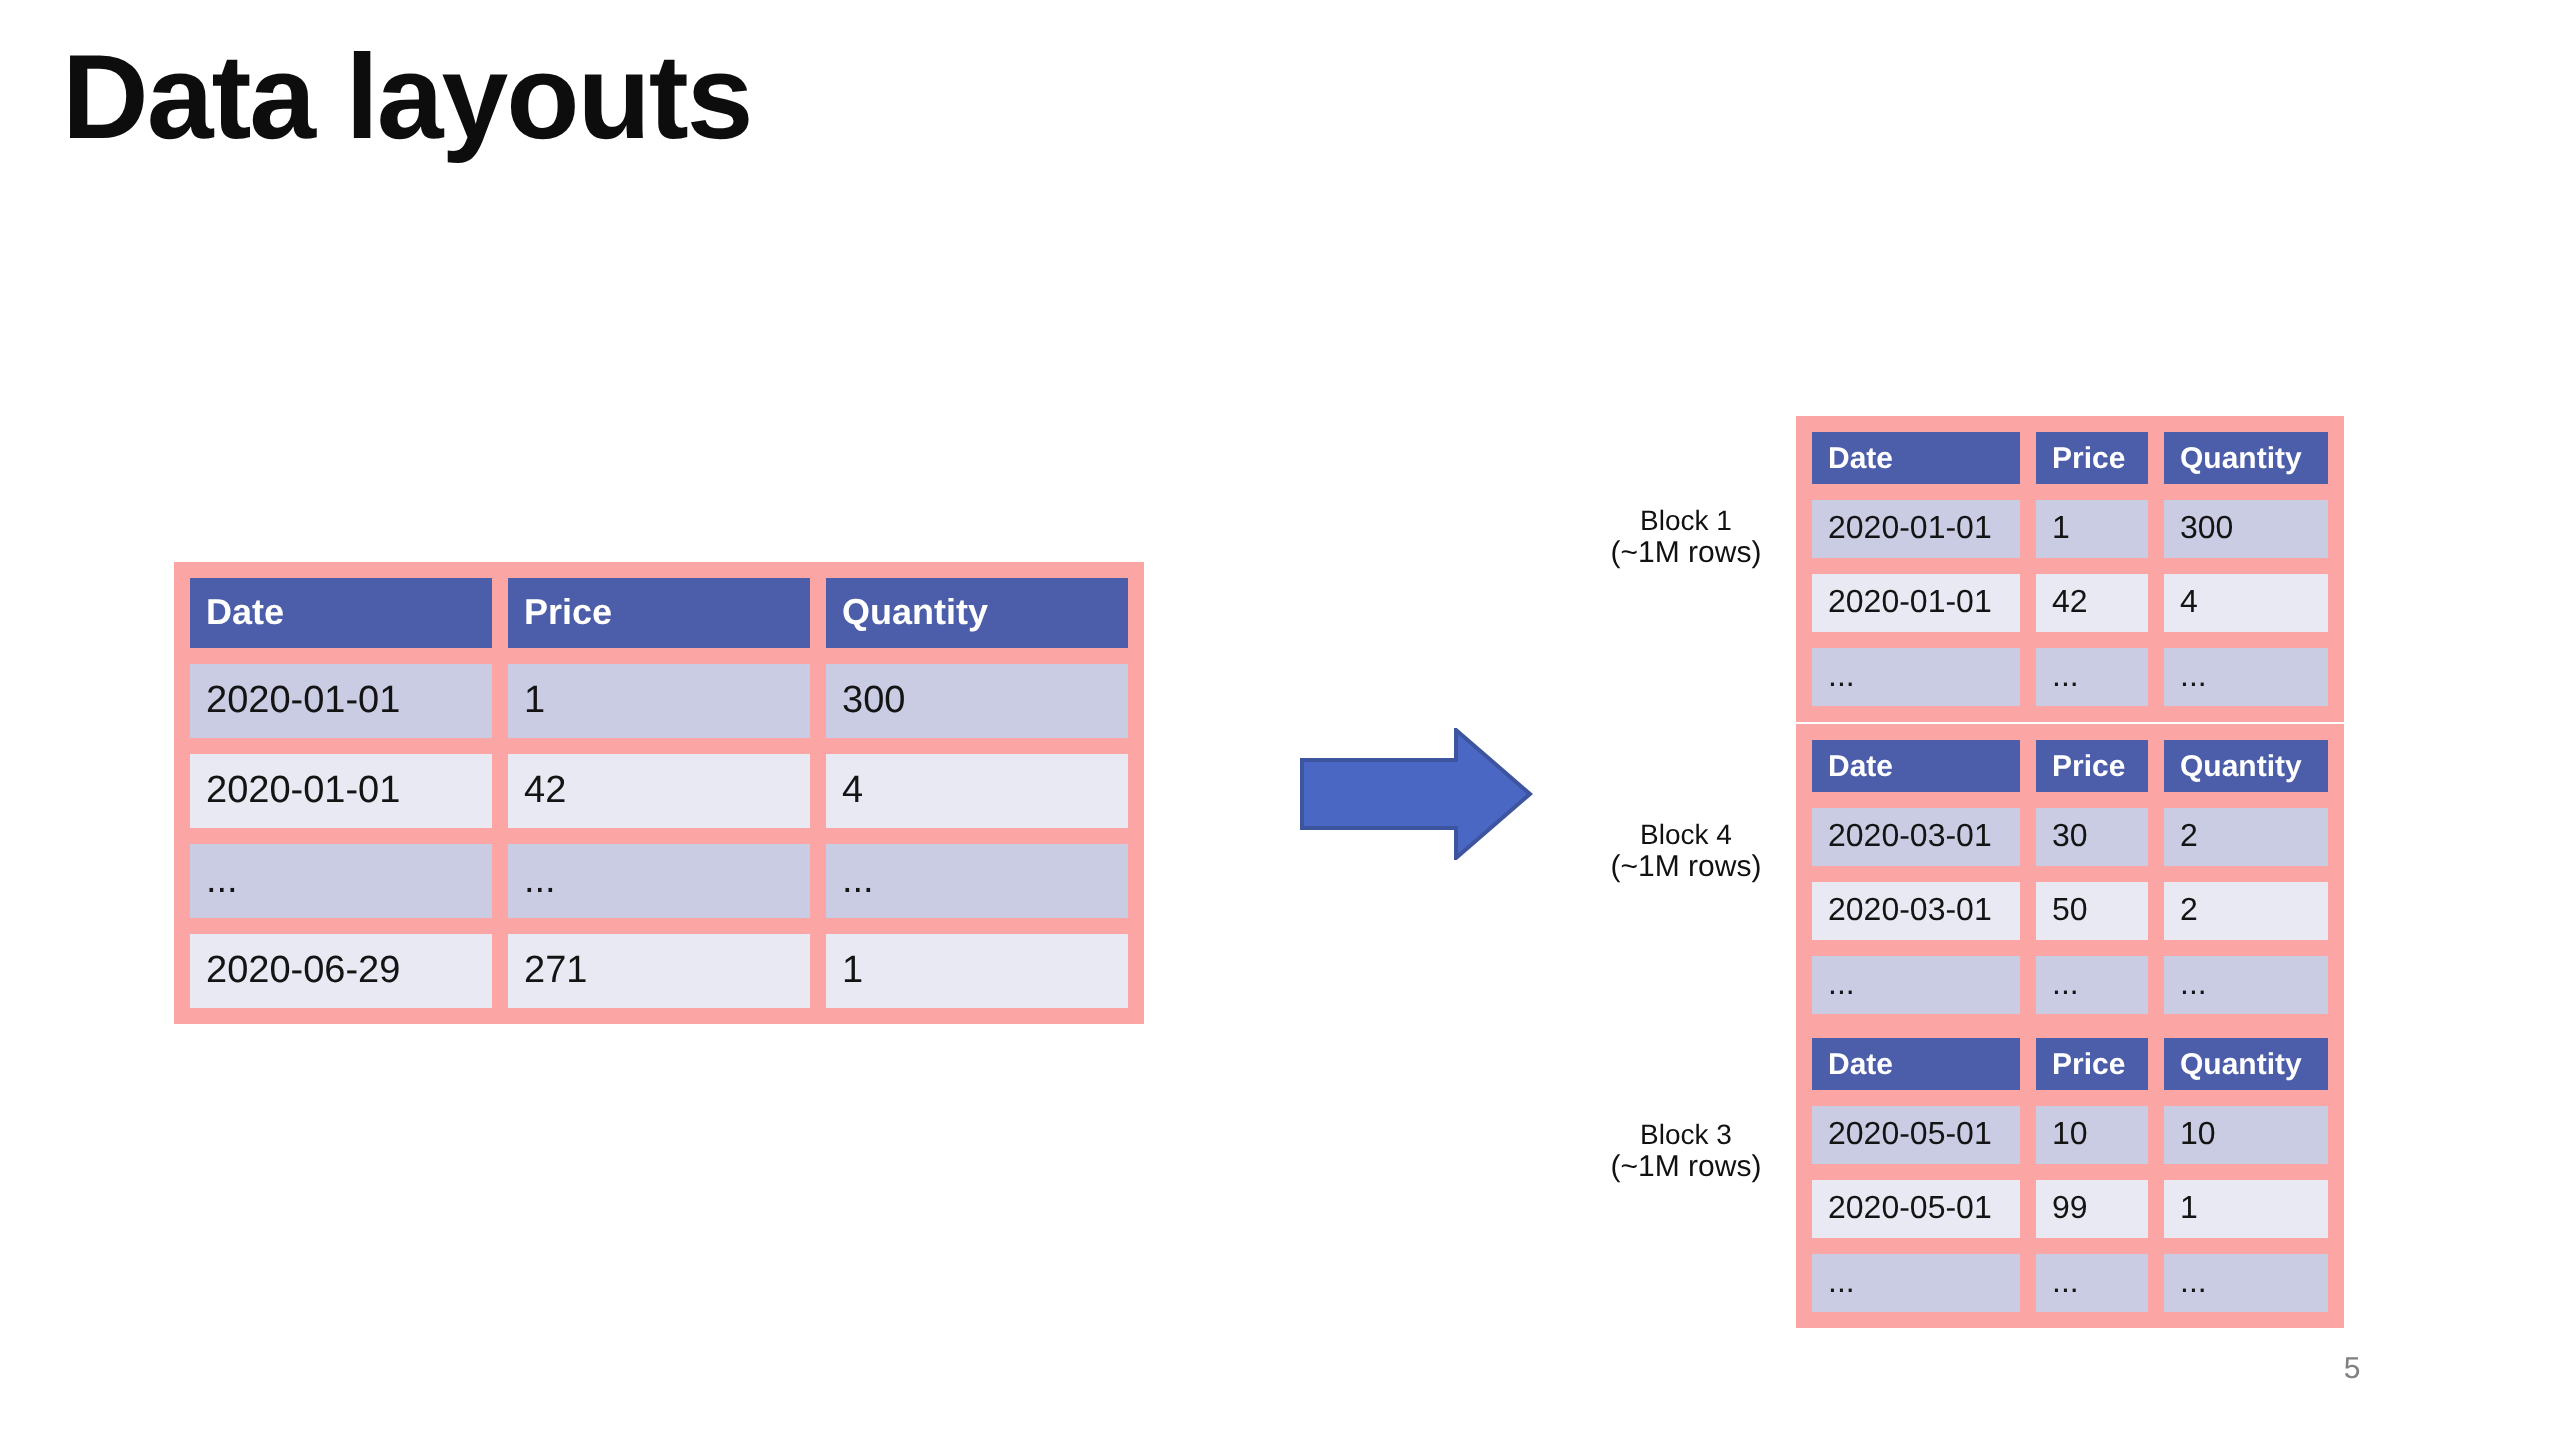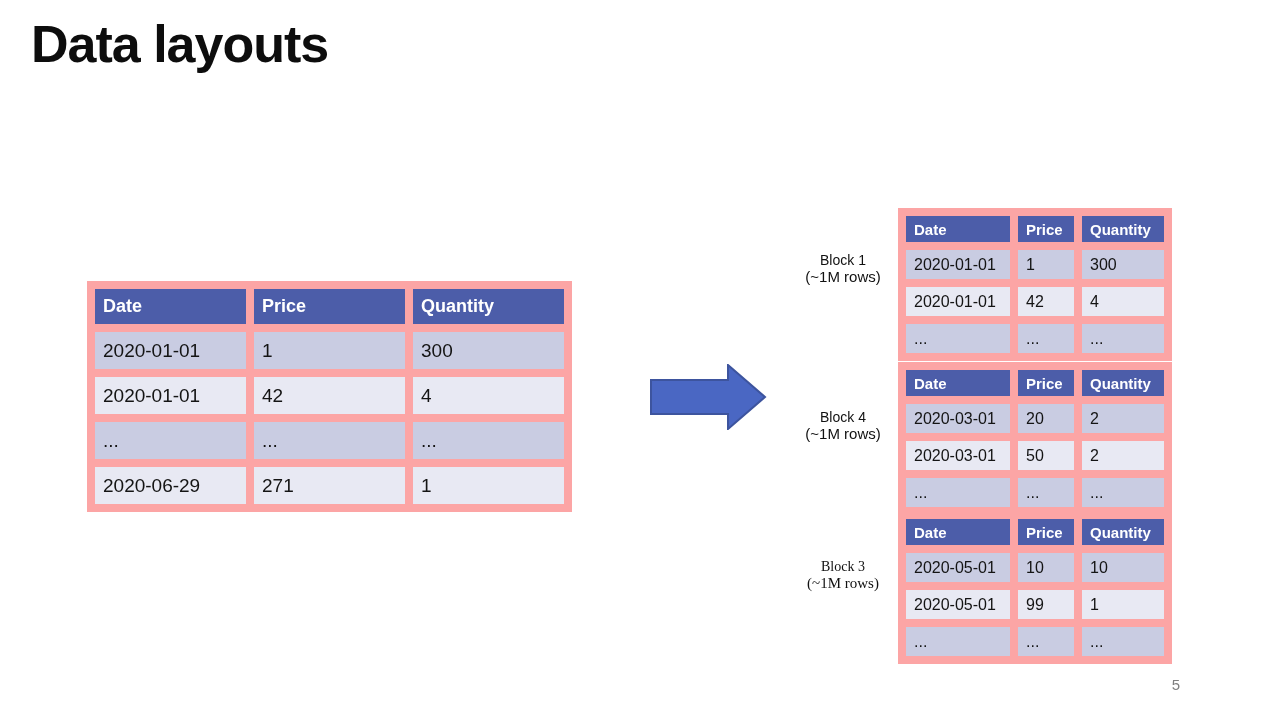--- a/index.html
+++ b/index.html
@@ -12,21 +12,21 @@
     position: relative;
     width: 1280px;
     height: 720px;
     background: #ffffff;
     overflow: hidden;
   }
   .title {
     position: absolute;
     left: 31px;
     top: 14px;
-    font-size: 52px;
+    font-size: 60px;
     font-weight: 800;
     letter-spacing: -1px;
     color: var(--title-color);
     margin: 0;
   }
   
   table {
     border-collapse: collapse;
     table-layout: fixed;
   }
@@ -82,21 +82,21 @@
     left: 792px;
     width: 102px;
     text-align: center;
     color: #111111;
     line-height: 1.15;
   }
   .block-label .name { font-size: 14px; display: block; }
   .block-label .sub  { font-size: 15px; display: block; }
   .label-b1 { top: 252px; }
   .label-b2 { top: 409px; }
-  .label-b3 { top: 559px; font-family: Liberation Serif, serif; }
+  .label-b3 { top: 559px; }
 
   
   .arrow {
     position: absolute;
     left: 650px;
     top: 364px;
     width: 117px;
     height: 66px;
   }
   .arrow polygon {
@@ -218,21 +218,21 @@
     <thead>
           <tr>
             <th>Date</th>
             <th>Price</th>
             <th>Quantity</th>
           </tr>
         </thead>
         <tbody>
           <tr>
             <td>2020-03-01</td>
-            <td>20</td>
+            <td>30</td>
             <td>2</td>
           </tr>
           <tr>
             <td>2020-03-01</td>
             <td>50</td>
             <td>2</td>
           </tr>
           <tr>
             <td>...</td>
             <td>...</td>

